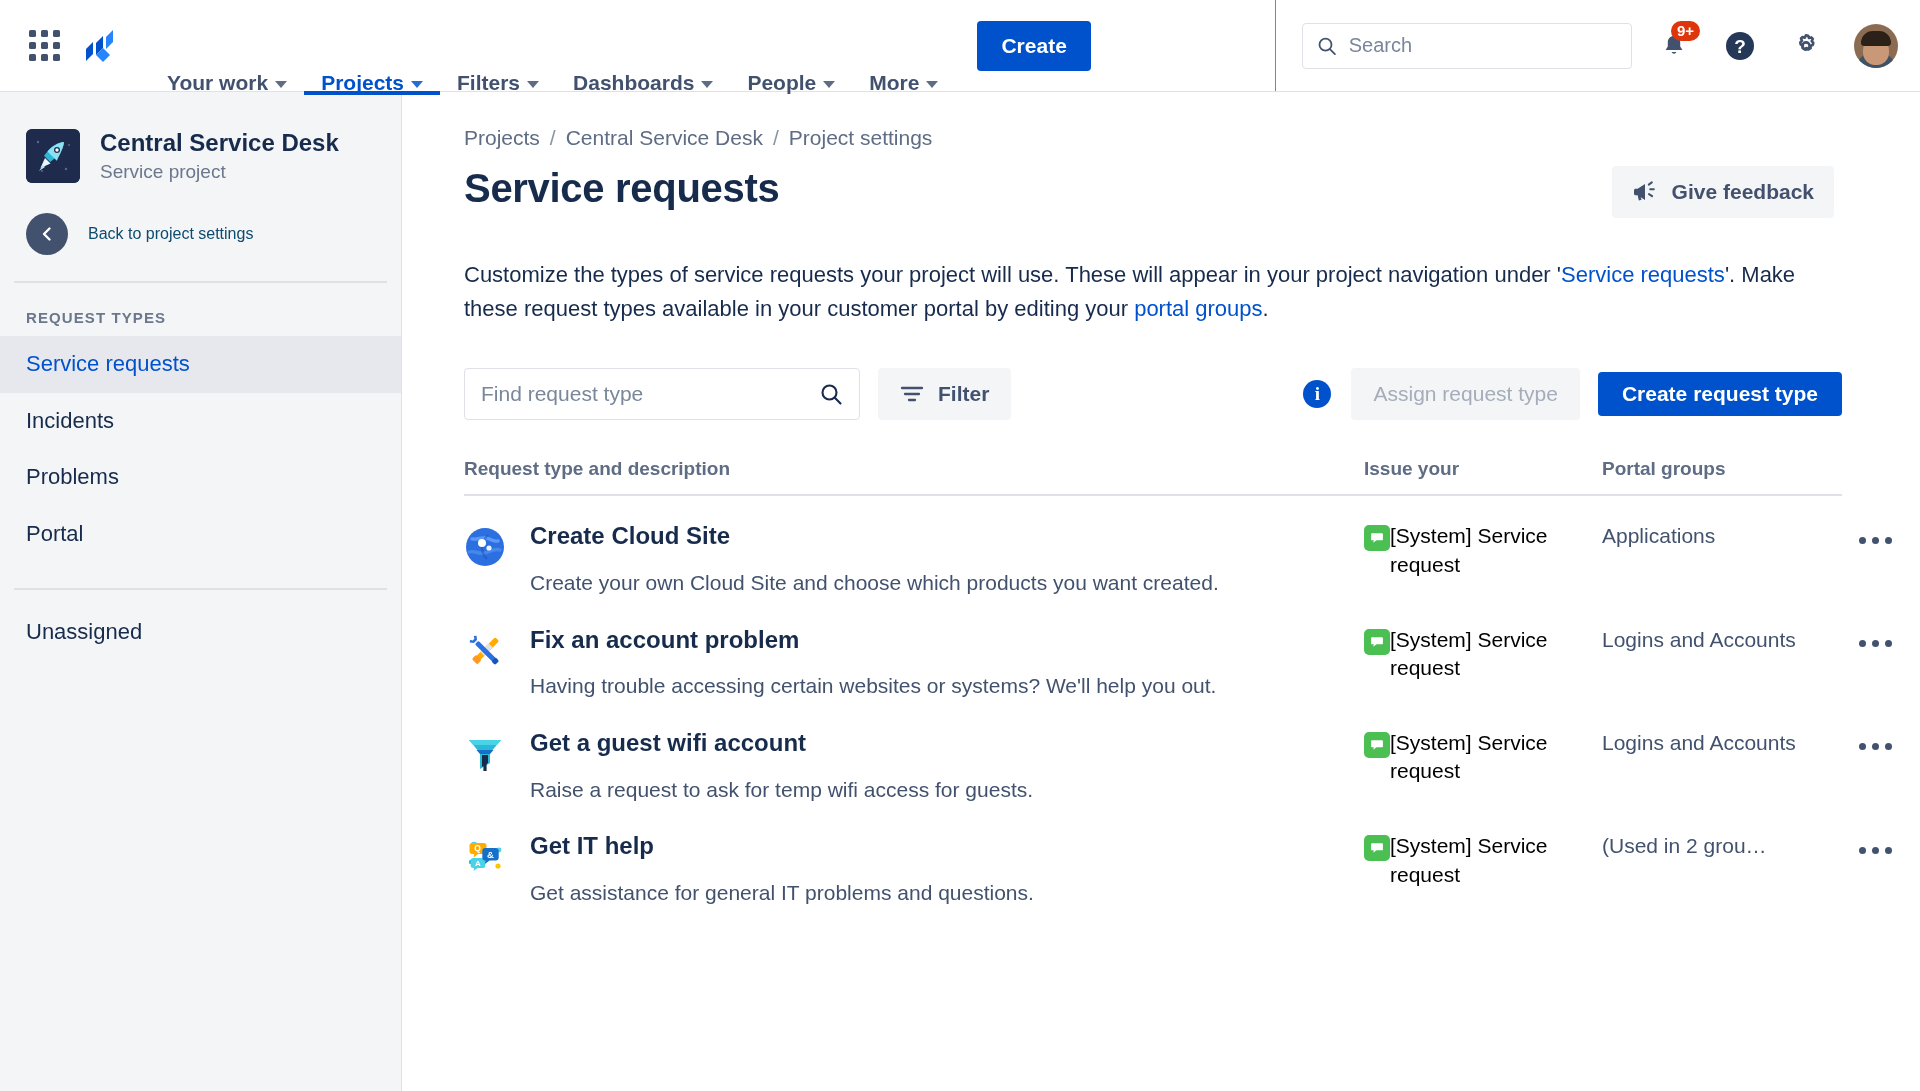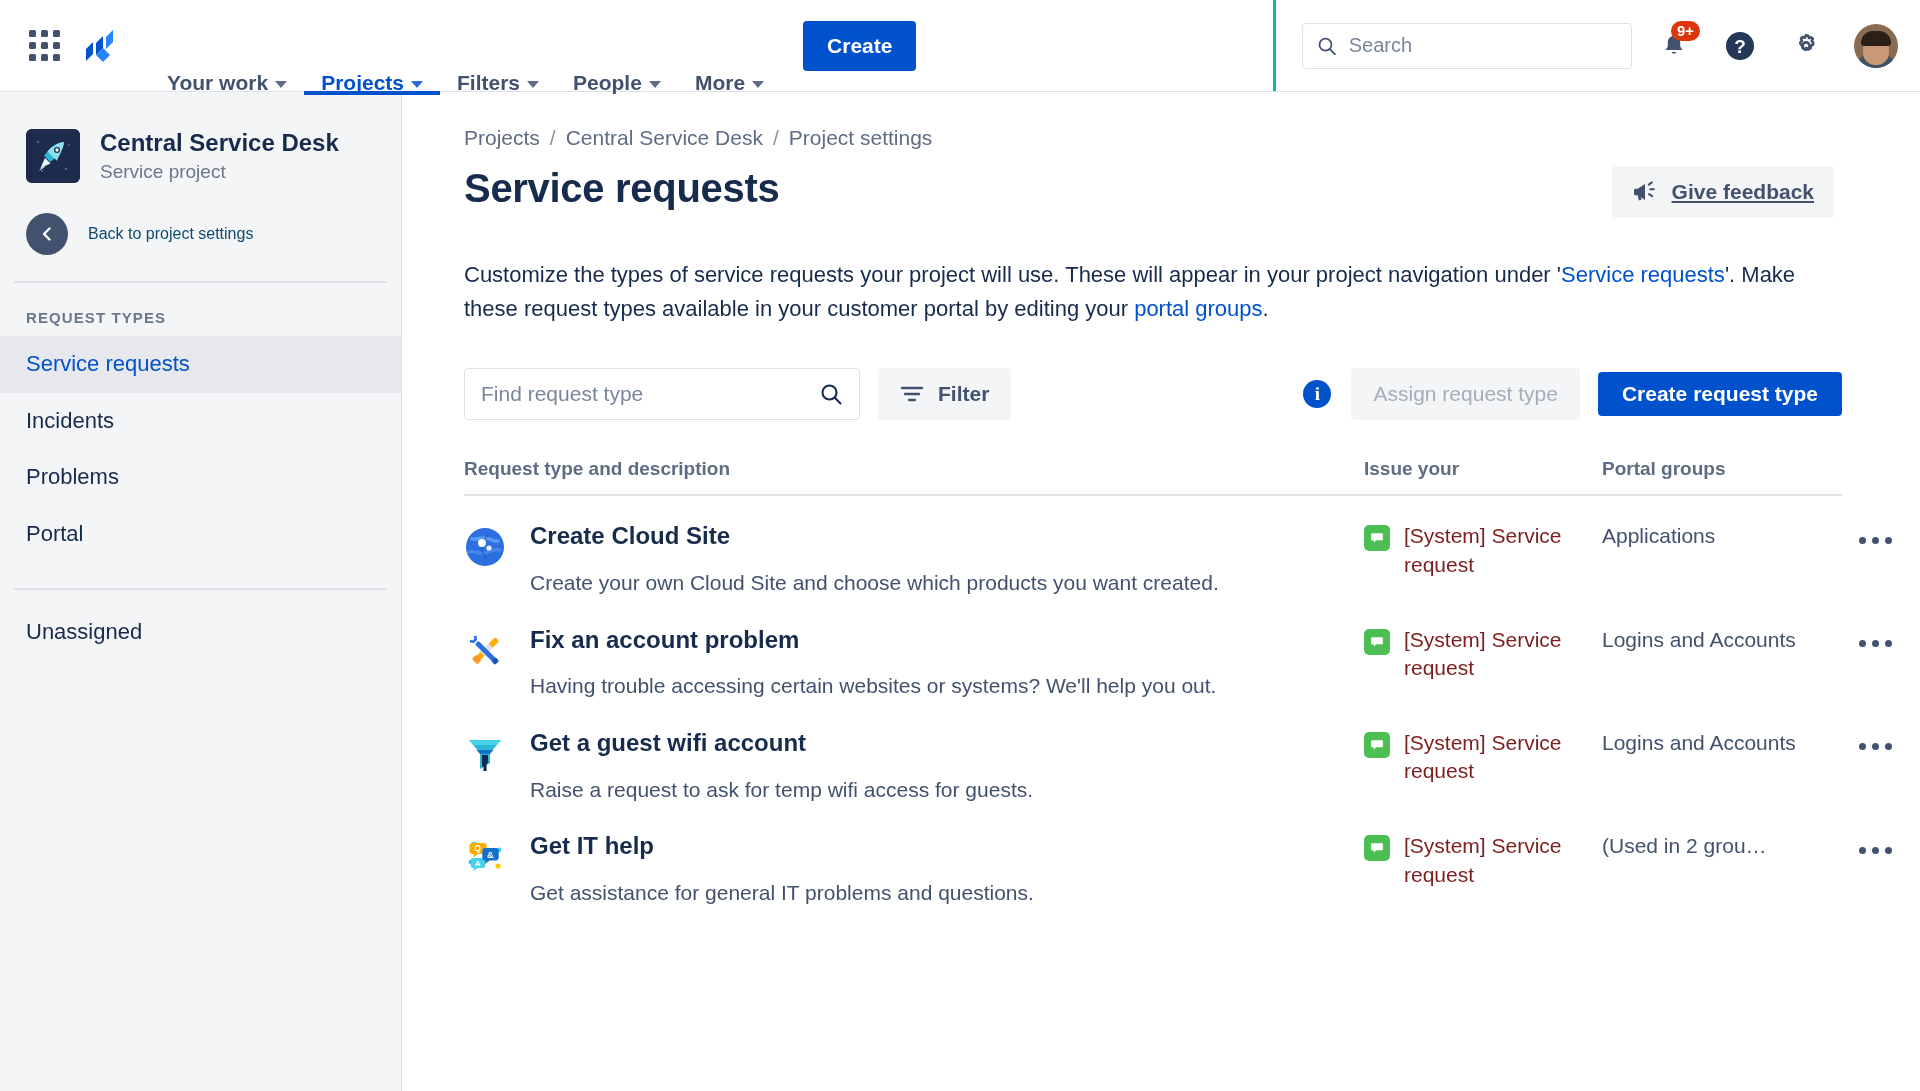--- a/index.html
+++ b/index.html
@@ -52,21 +52,21 @@
     background: #0052CC; color: #fff;
     font-size: 21px; font-weight: 700;
     border: none; border-radius: 4px;
     padding: 13px 24px; cursor: pointer;
     font-family: inherit;
   }
 
   .nav-right {
     margin-left: auto; display: flex; align-items: center;
     height: 100%; padding-right: 22px; gap: 12px;
-    border-left: 3px solid #14b8a6; padding-left: 26px;
+    border-left: 1px solid #14b8a6; padding-left: 26px;
   }
   .searchbox {
     width: 330px; height: 46px;
     border: 1px solid #DFE1E6; border-radius: 4px;
     display: flex; align-items: center; gap: 12px;
     padding: 0 14px; background: #fff; cursor: text;
   }
   .searchbox input {
     border: none; outline: none; background: transparent;
     font-size: 20px; color: #42526E; font-family: inherit; width: 100%;
@@ -144,21 +144,21 @@
   .breadcrumb .crumb { cursor: pointer; }
 
   .title-row { display: flex; align-items: flex-start; margin-top: 16px; }
   .page-title { font-size: 40px; font-weight: 700; color: #172B4D; letter-spacing: -.3px; }
   .feedback-btn {
     margin-left: auto; margin-right: 70px;
     background: #F4F5F7; border: none; border-radius: 4px;
     display: flex; align-items: center; gap: 14px;
     padding: 14px 20px; cursor: pointer;
     font-size: 21px; font-weight: 600; color: #42526E;
-    font-family: inherit; white-space: nowrap; text-decoration: underline;
+    font-family: inherit; white-space: nowrap;
   }
 
   .desc { margin-top: 40px; font-size: 22px; line-height: 1.55; color: #172B4D; max-width: 1390px; }
   .desc a { color: #0052CC; text-decoration: none; cursor: pointer; }
 
   
   .toolbar { margin-top: 42px; display: flex; align-items: center; }
   .find-box {
     width: 396px; height: 52px;
     border: 1px solid #DFE1E6; border-radius: 4px;
@@ -210,21 +210,21 @@
   .col-b { width: 238px; flex: none; }
   .col-c { width: 250px; flex: none; }
   .col-d { flex: 1; }
 
   .trow { display: flex; padding: 26px 0 0 0; }
   .rt-cell { width: 900px; flex: none; display: flex; gap: 24px; }
   .rt-icon { width: 42px; height: 42px; flex: none; margin-top: 4px; position: relative; }
   .rt-name { font-size: 24px; font-weight: 700; color: #172B4D; line-height: 1.2; }
   .rt-desc { font-size: 21px; color: #42526E; line-height: 1.55; margin-top: 16px; max-width: 790px; }
 
-  .issue-cell { width: 238px; flex: none; display: flex; gap: 14px; font-size: 21px; color: #7f1d1d; line-height: 1.35; }
+  .issue-cell { width: 238px; flex: none; display: flex; font-size: 21px; color: #000000; line-height: 1.35; }
   .issue-ico {
     width: 26px; height: 26px; border-radius: 5px; background: #36B37E;
     display: flex; align-items: center; justify-content: center; flex: none; margin-top: 3px;
     background: #4BBF51;
   }
   .portal-cell { width: 250px; flex: none; font-size: 21px; color: #42526E; line-height: 1.35; }
   .more-cell { flex: 1; display: flex; justify-content: flex-start; }
   .more-btn {
     width: 46px; height: 36px; display: flex; align-items: center; justify-content: center;
     gap: 6px; cursor: pointer; border-radius: 4px; background: transparent; border: none;
@@ -264,20 +264,24 @@
       <div class="nav-item">
         <span>Your work</span>
         <span class="chev"></span>
       </div>
       <div class="nav-item active">
         <span>Projects</span>
         <span class="chev"></span>
       </div>
       <div class="nav-item">
         <span>Filters</span>
+        <span class="chev"></span>
+      </div>
+      <div class="nav-item">
+        <span>Dashboards</span>
         <span class="chev"></span>
       </div>
       <div class="nav-item">
         <span>People</span>
         <span class="chev"></span>
       </div>
       <div class="nav-item">
         <span>More</span>
         <span class="chev"></span>
       </div>

